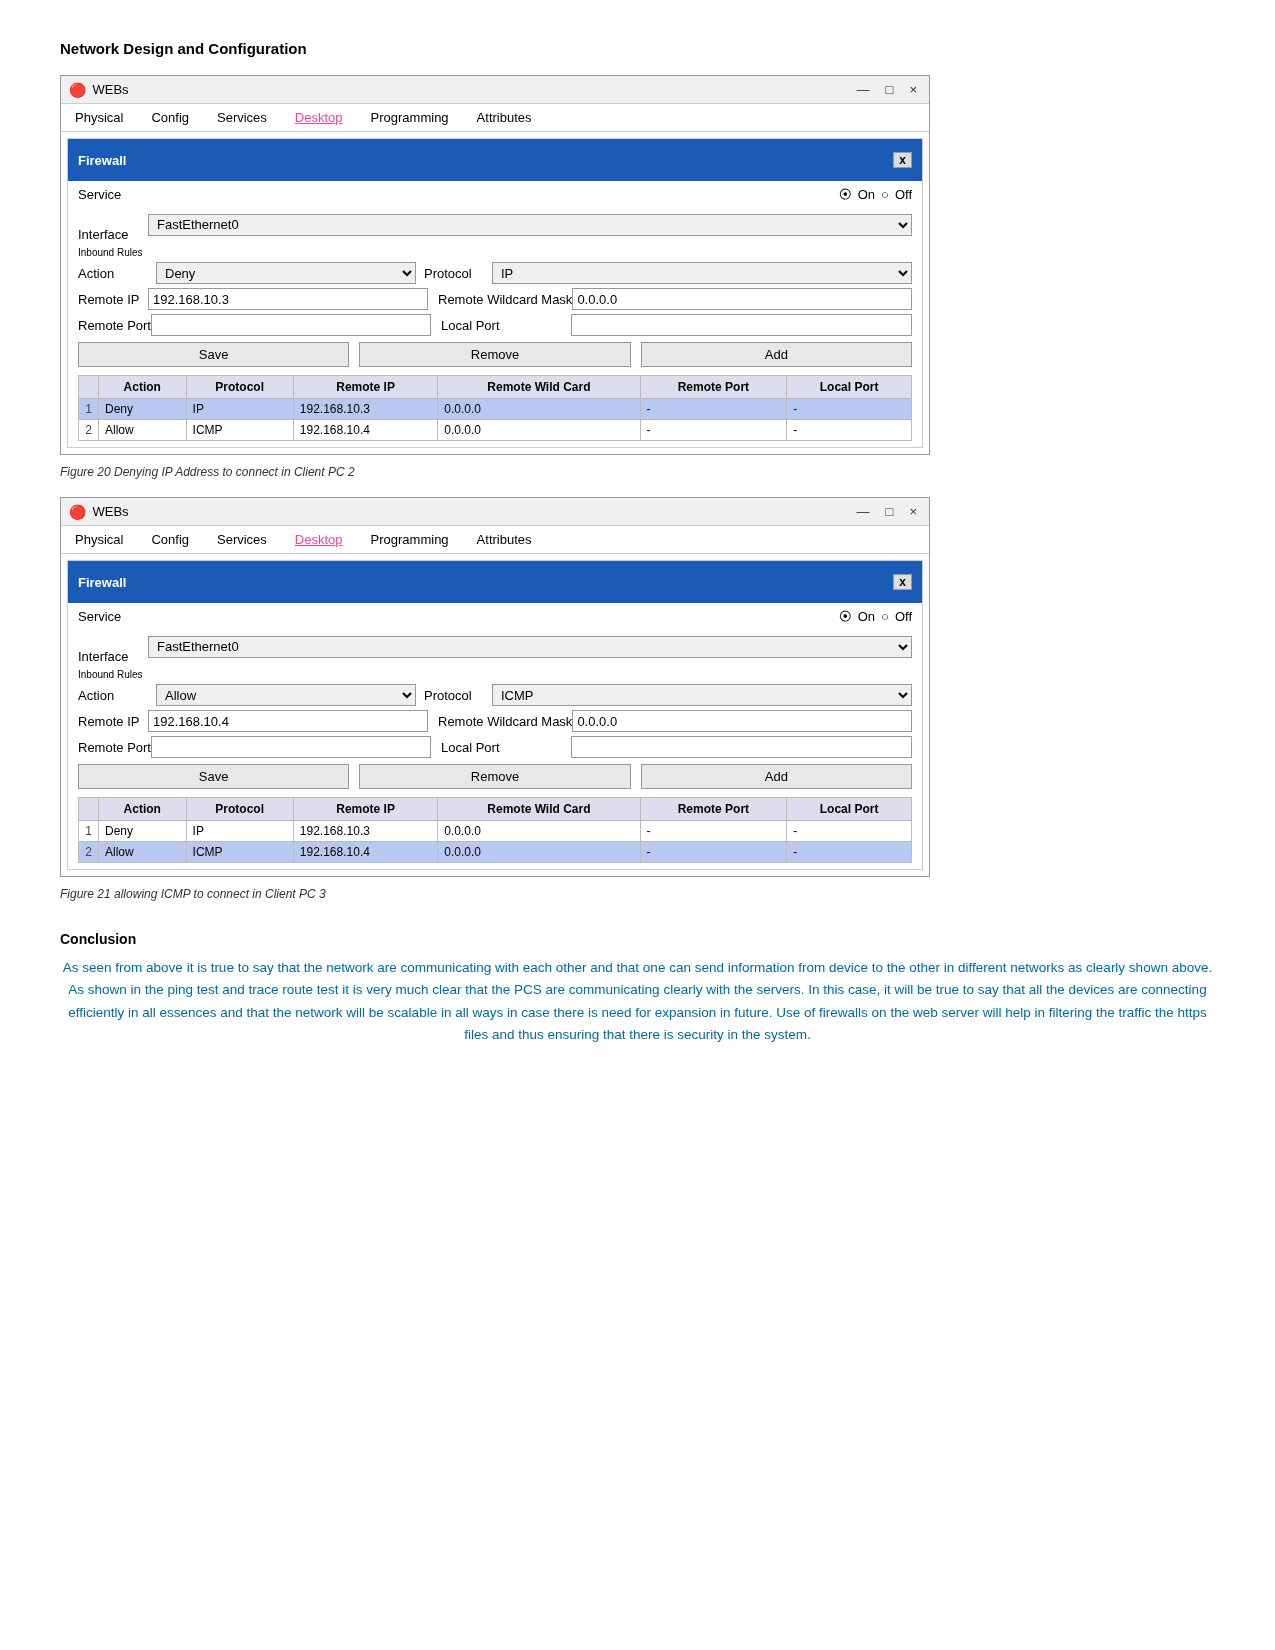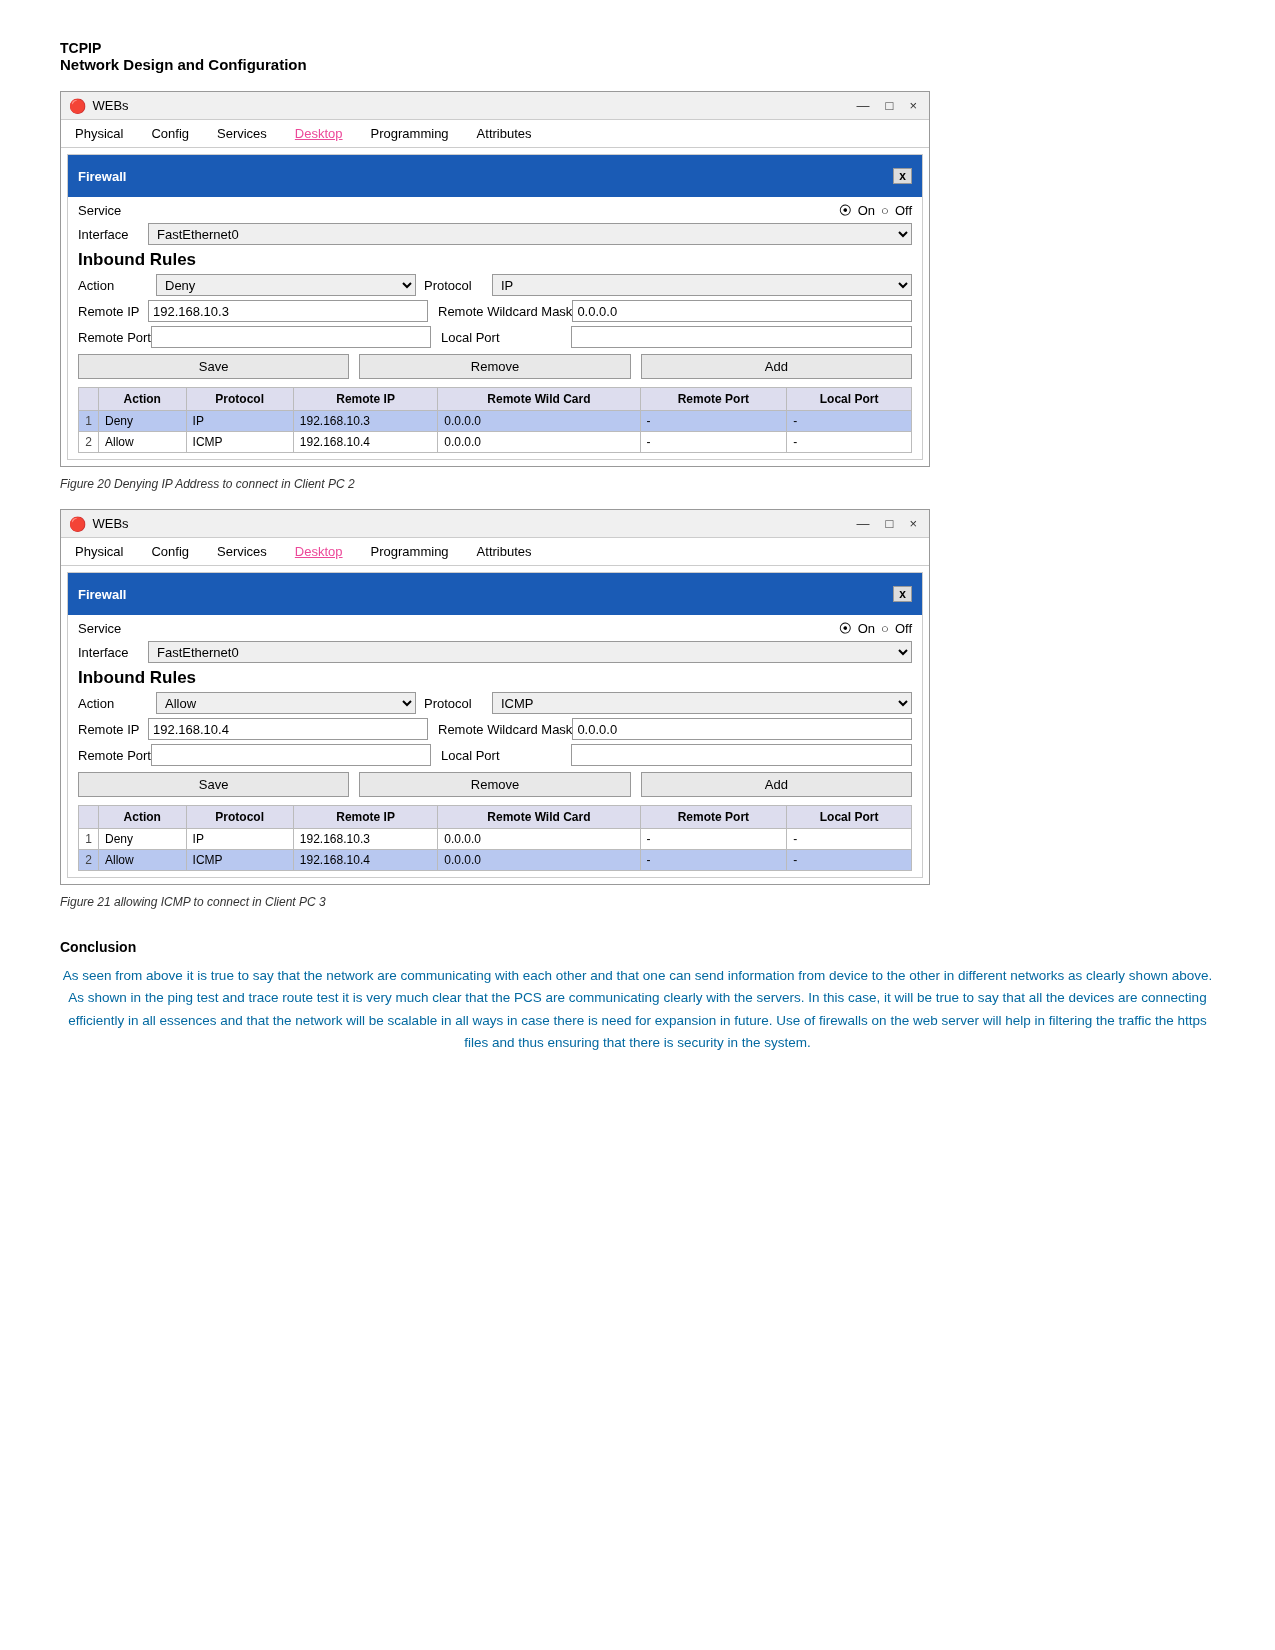--- a/index.html
+++ b/index.html
@@ -119,31 +119,32 @@
       gap: 6px;
       font-size: 13px;
     }
     .fw-interface-row {
       display: flex;
       align-items: center;
       margin-bottom: 5px;
     }
     .fw-interface-row label {
       min-width: 70px;
+      margin-top: 20px;
     }
     .fw-interface-row select {
       flex: 1;
       border: 1px solid #999;
       height: 22px;
       font-size: 13px;
       padding: 0 4px;
     }
     .inbound-rules-label {
-      font-size: 17px;
-      font-weight: bold;
+      font-size: 10px;
+      font-weight: normal;
       margin-bottom: 4px;
     }
     .fw-action-row {
       display: flex;
       align-items: center;
       margin-bottom: 4px;
       gap: 8px;
     }
     .fw-action-row label {
       min-width: 70px;
@@ -281,21 +282,20 @@
       font-size: 13.5px;
       line-height: 1.65;
       color: #0369a1;
       text-align: center;
     }
   </style>
 </head>
 <body>
 
 <div class="page-title-block">
-  <div class="page-title-line1">TCPIP</div>
   <div class="page-title-line2">Network Design and Configuration</div>
 </div>
 
 <div class="webs-window">
   <div class="webs-titlebar">
     <div class="webs-titlebar-left">
       <span class="icon">🔴</span>
       <span>WEBs</span>
     </div>
     <div class="webs-titlebar-controls">

